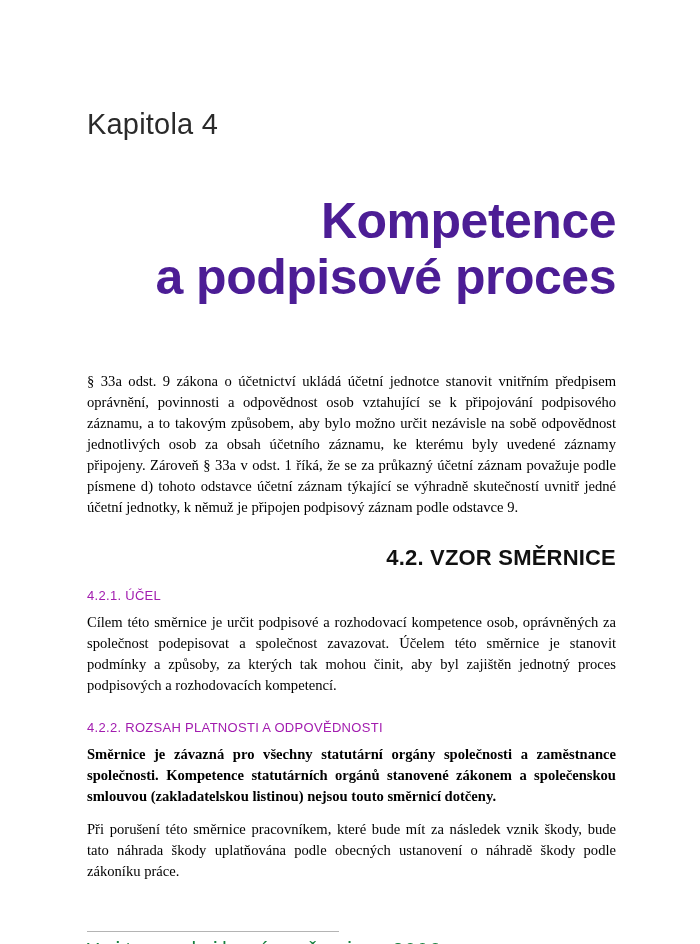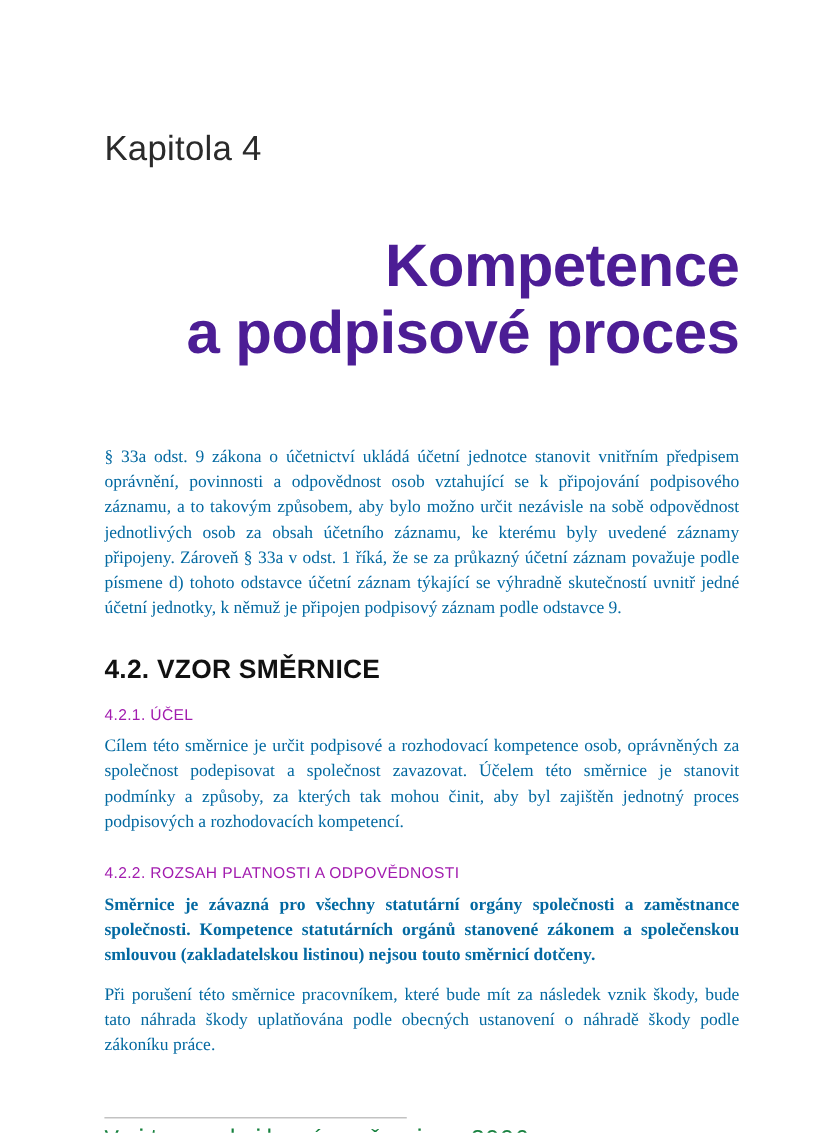--- a/index.html
+++ b/index.html
@@ -57,29 +57,29 @@
     font-size: 13px;
     color: #a21caf;
     letter-spacing: 0.3px;
     margin-bottom: 9px;
   }
 
   .body-par {
     font-family: "Liberation Serif", serif;
     font-size: 14.6px;
     line-height: 1.44;
-    color: #0369a1;
+    color: #000000;
     text-align: justify;
   }
 
   .mb-lg { margin-bottom: 27px; }
   .mb-md { margin-bottom: 24px; }
   .mb-sm { margin-bottom: 12px; font-weight: bold; }
 
-  .sec-42-heading { margin-bottom: 17px; }
+  .sec-42-heading { margin-bottom: 17px; text-align: right; }
 
   .footer {
     position: absolute;
     left: 87px;
     bottom: 14px;
     width: 529px;
   }
 
   .footer-rule {
     width: 252px;

